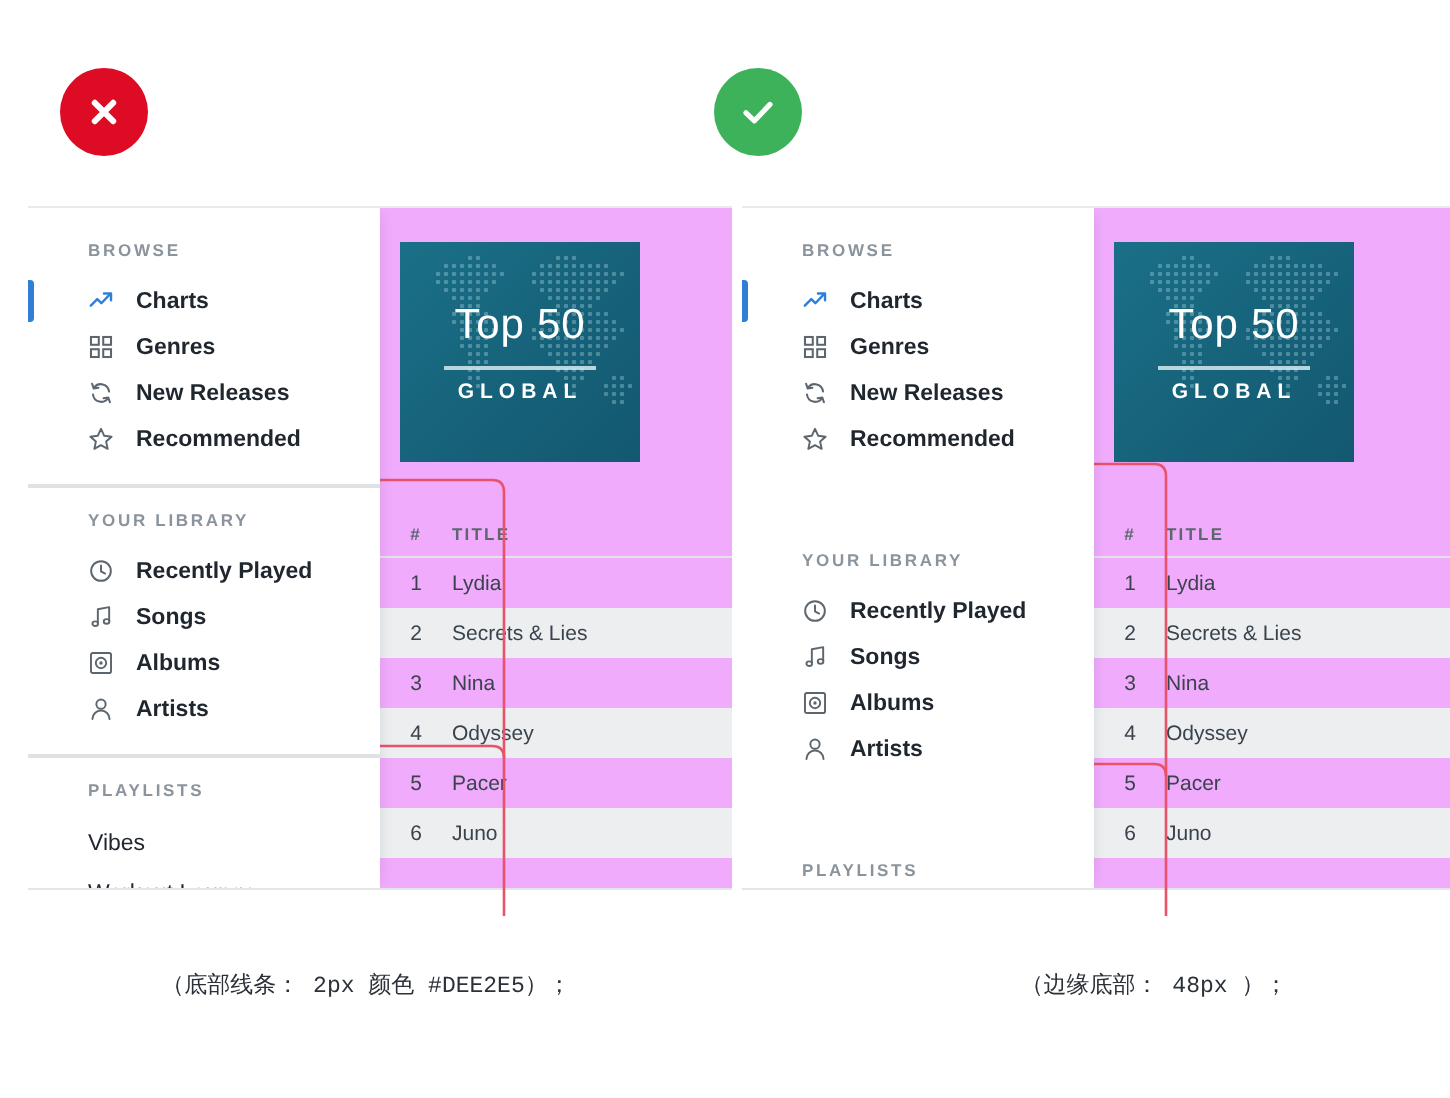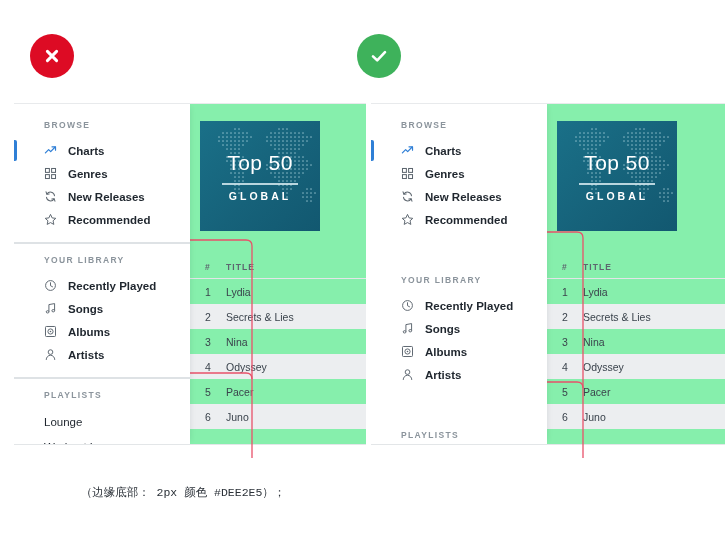--- a/index.html
+++ b/index.html
@@ -29,21 +29,21 @@
   }
   .panel-left{left:14px;width:352px;}
   .panel-right{left:371px;width:354px;border-right:none;}
 
   .sidebar{
     width:176px;flex:0 0 176px;background:#ffffff;
     position:relative;z-index:2;
     box-shadow:3px 0 6px -3px rgba(22,30,40,.10);
   }
   .content{
-    flex:1;background:#86efac;position:relative;overflow:hidden;
+    flex:1;background:#f0abfc;position:relative;overflow:hidden;
   }
 
   
   .group{padding:0 0 0 0;}
   .group.with-rule{border-bottom:2px solid #DEE2E5;padding-bottom:11px;margin-bottom:11px;}
   .group.with-gap{margin-bottom:44px;}
   .group.browse{padding-top:16px;}
 
   .group-title{
     font-size:8.5px;letter-spacing:1.35px;color:#8b949c;
@@ -227,21 +227,21 @@
               <path d="M2.4 12.4 A4.6 4.6 0 0 1 11.6 12.4" stroke="#5d666f" stroke-width="1.05" fill="none" stroke-linecap="round"></path>
             </svg>
         </span>
         <span>Artists</span>
       </div>
     </div>
 
     <div class="group">
       <div class="group-title">PLAYLISTS</div>
       <div class="nav-item plain">
-        <span>Lounge</span>
+        <span>Vibes</span>
       </div>
       <div class="nav-item plain">
         <span>Workout Lounge</span>
       </div>
     </div>
   </div>
 
   <div class="content">
     <div class="cover">
       <div class="map">
@@ -866,16 +866,17 @@
   </g>
   <g fill="#E8526A">
     <rect x="184" y="238.4" width="3.2" height="3.2"></rect>
     <rect x="184" y="371.4" width="3.2" height="3.2"></rect>
     <rect x="535" y="230.4" width="3.2" height="3.2"></rect>
     <rect x="535" y="380.4" width="3.2" height="3.2"></rect>
   </g>
 </svg>
 
 <div class="caption cap-left">
-  <div class="l2">（边缘底部： 2px 颜色 #DEE2E5）；</div>
+  <div class="l2">（底部线条： 2px 颜色 #DEE2E5）；</div>
 </div>
 <div class="caption cap-right">
+  <div class="l2">（边缘底部： 48px ）；</div>
 </div>
 
 </body></html>

